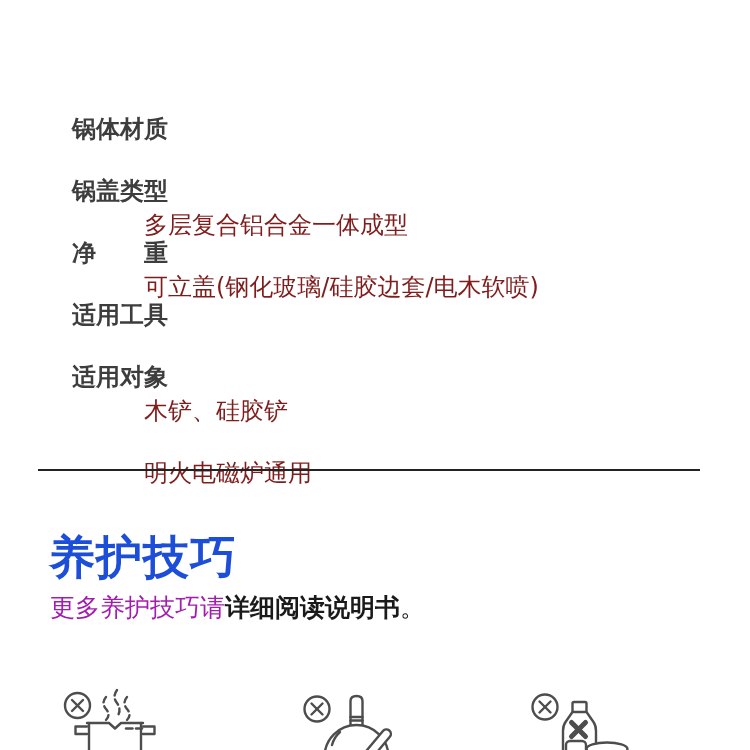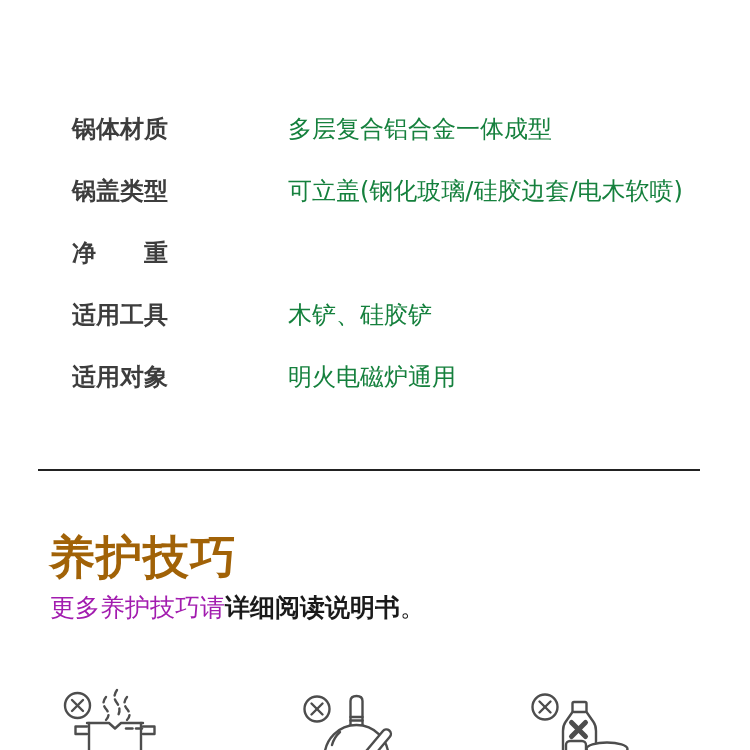--- a/index.html
+++ b/index.html
@@ -4,37 +4,37 @@
 <style>
   html, body { margin: 0; padding: 0; }
   body {
     width: 750px; height: 750px;
     position: relative;
     overflow: hidden;
     background: #ffffff;
     font-family: "DejaVu Sans", "Liberation Sans", sans-serif;
   }
   .spec-table { position: absolute; left: 72px; top: 117px; }
-  .spec-row { display: flex; align-items: flex-end; height: 24px; line-height: 24px; margin-bottom: 38px; }
+  .spec-row { display: flex; align-items: flex-start; height: 24px; line-height: 24px; margin-bottom: 38px; flex-direction: column; }
   .spec-label {
     width: 96px; flex: 0 0 96px;
     font-size: 24px; font-weight: bold; color: #3d3d3d;
     text-align: justify; text-align-last: justify;
     white-space: nowrap;
   }
   .spec-value {
-    margin-left: 120px;
-    font-size: 24px; color: #15803d;
+    margin-left: 72px;
+    font-size: 24px; color: #7f1d1d;
     white-space: nowrap;
   }
   .divider { position: absolute; left: 38px; top: 469px; width: 662px; height: 2px; background: #222222; }
   .care-title {
     position: absolute; left: 49px; top: 528px; margin: 0;
     font-size: 46px; line-height: 58px; font-weight: 900;
-    color: #a16207; letter-spacing: 1px; white-space: nowrap;
+    color: #1d4ed8; letter-spacing: 1px; white-space: nowrap;
   }
   .care-subtitle {
     position: absolute; left: 50px; top: 592px; margin: 0;
     font-size: 25px; line-height: 32px; white-space: nowrap;
   }
   .sub-gray { color: #a21caf; font-weight: normal; }
   .sub-bold { color: #1a1a1a; font-weight: bold; }
   .sub-dark { color: #1a1a1a; font-weight: normal; }
   .care-icon { position: absolute; top: 687px; }
   .care-icon svg { display: block; }

